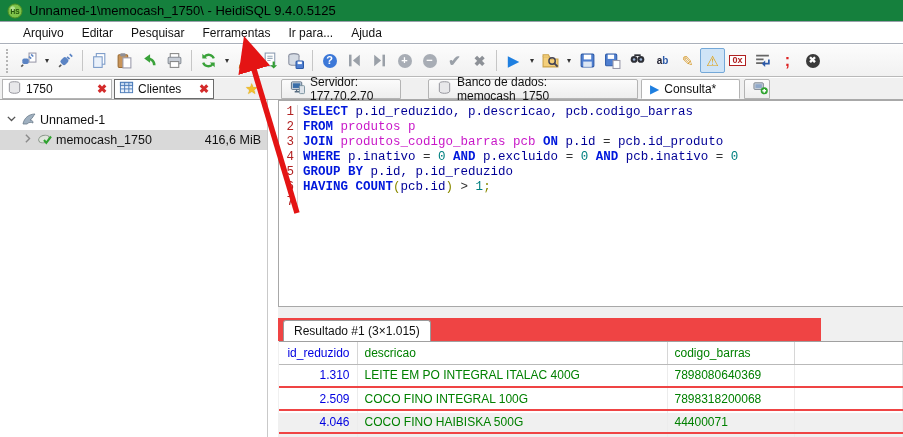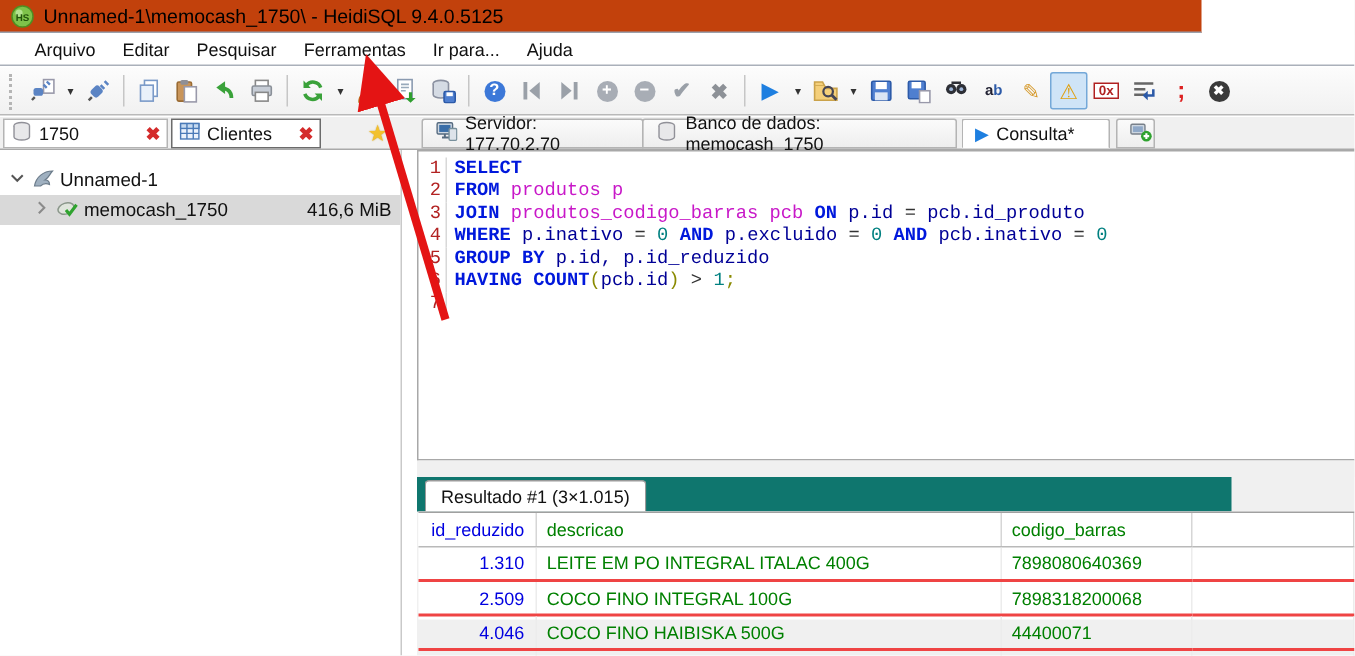--- a/index.html
+++ b/index.html
@@ -1,21 +1,21 @@
 <!DOCTYPE html>
 <html><head>
 <meta charset="utf-8">
 <style>
   * { margin:0; padding:0; box-sizing:border-box; }
   html,body { width:903px; height:437px; overflow:hidden; }
   body { font-family:"Liberation Sans", sans-serif; font-size:12px; color:#111; background:#fff; position:relative; }
   #app { position:absolute; inset:0; width:903px; height:437px; background:#fff; }
 
   
-  .titlebar { position:absolute; left:0; top:0; width:801px; height:22px; background:#c2410c; border-bottom:1px solid #9aa0ab; display:flex; align-items:center; padding-left:7px; gap:6px; }
+  .titlebar { position:absolute; left:0; top:0; width:903px; height:22px; background:#15803d; border-bottom:1px solid #9aa0ab; display:flex; align-items:center; padding-left:7px; gap:6px; }
   .titlebar .ttl { font-size:13px; color:#000; }
   .appicon { width:16px; height:16px; display:inline-flex; }
 
   
   .menubar { position:absolute; left:0; top:23px; width:903px; height:21px; background:#fff; border-bottom:1px solid #aab0ba; display:flex; align-items:center; padding-left:14px; }
   .menubar .mi { padding:2px 9px; color:#111; cursor:default; }
 
   
   .toolbar { position:absolute; left:0; top:45px; width:903px; height:32px; background:linear-gradient(#fcfcfc,#f1f1f1); border-bottom:1px solid #b9b9b9; display:flex; align-items:center; padding-left:4px; }
   .grip { width:5px; height:24px; border-left:2px dotted #b5b5b5; margin:0 5px 0 2px; }
@@ -54,21 +54,21 @@
   .gut { width:19px; text-align:right; color:#b22222; padding-right:3px; border-right:1px solid #d8d8d8; margin-right:5px; flex:none; }
   .kw { color:#0018dc; font-weight:bold; }
   .tbl { color:#c818c8; }
   .idn { color:#000096; }
   .num { color:#008080; }
   .op  { color:#333; }
   .par { color:#8a8a00; }
 
   
   .rsplit { position:absolute; left:0; top:207px; width:625px; height:11px; background:#f0f0f0; }
-  .rtabs { position:absolute; left:0; top:218px; width:543px; height:23px; background:#0f766e; }
+  .rtabs { position:absolute; left:0; top:218px; width:543px; height:23px; background:#ef4444; }
   .rtab { position:absolute; left:5px; bottom:0; height:21px; background:#fff; border:1px solid #9a9a9a; border-bottom:none; border-radius:3px 3px 0 0; display:flex; align-items:center; padding:0 10px; }
   .grid { position:absolute; left:1px; top:241px; width:624px; height:72px; background:#fff; border-top:1px solid #a0a0a0; }
   table.res { border-collapse:collapse; table-layout:fixed; width:624px; font-size:12px; }
   table.res th { font-weight:normal; text-align:left; height:22px; color:#222; border-right:1px solid #d6d6d6; border-bottom:1px solid #b9b9b9; padding:0 7px; background:#fff; }
   table.res td { height:23px; border-right:1px solid #ececec; border-bottom:2px solid #ef4444; padding:0 7px; white-space:nowrap; overflow:hidden; }
   table.res .c0 { text-align:right; color:#0000e0; }
   table.res th.c0 { text-align:right; }
   table.res .c1, table.res .c2 { color:#008000; }
 
   
@@ -280,21 +280,21 @@
       </div>
       <div class="ltab" style="left: 114px; width: 100px; border-color: rgb(107, 107, 107);">
         <span><svg viewBox="0 0 16 16">
             <rect x="1.5" y="2.5" width="13" height="11" fill="#eaf2fc" stroke="#4a7ab8"></rect>
             <rect x="1.5" y="2.5" width="13" height="3.5" fill="#c5d9f0" stroke="#4a7ab8"></rect>
             <path d="M1.5 9.5h13M6 2.5v11M10.5 2.5v11" stroke="#4a7ab8"></path>
           </svg></span>
         <span class="lbl">Clientes</span>
         <span class="xclose">✖</span>
       </div>
-      <div class="stab" style="left: 281px; width: 148px;">
+      <div class="stab" style="left: 281px; width: 120px;">
         <span><svg viewBox="0 0 16 16">
             <rect x="1.5" y="2" width="11" height="8" rx="1" fill="#cfd8e2" stroke="#566b80"></rect>
             <rect x="3" y="3.5" width="8" height="5" fill="#3a6ea8"></rect>
             <path d="M5 12.5h5M7 10v2.5" stroke="#566b80" stroke-width="1.4"></path>
             <rect x="10" y="6" width="5.5" height="8.5" rx="1" fill="#dde3ea" stroke="#78909c"></rect>
           </svg></span>
         <span>Servidor: 177.70.2.70</span>
       </div>
       <div class="stab" style="left: 428px; width: 210px;">
         <span><svg viewBox="0 0 16 16">
@@ -335,21 +335,21 @@
             <ellipse cx="7" cy="8" rx="5.5" ry="3.6" fill="#dfe5dc" stroke="#8a968a" transform="rotate(-18 7 8)"></ellipse>
             <path d="M7 9l2.3 2.8L14 5.5" stroke="#2fa32f" stroke-width="2.1" fill="none"></path>
           </svg></span>
       <span>memocash_1750</span>
       <span class="tsize">416,6 MiB</span>
     </div>
   </div>
 
   <div class="main">
     <div class="editor" id="editor">
-        <div class="eline"><span class="gut">1</span><span class="kw">SELECT</span></div>
+        <div class="eline"><span class="gut">1</span><span class="kw">SELECT</span><span class="idn"> p.id_reduzido, p.descricao, pcb.codigo_barras</span></div>
         <div class="eline"><span class="gut">2</span><span class="kw">FROM</span><span class="tbl"> produtos p</span></div>
         <div class="eline"><span class="gut">3</span><span class="kw">JOIN</span><span class="tbl"> produtos_codigo_barras pcb </span><span class="kw">ON</span><span class="idn"> p.id </span><span class="op">=</span><span class="idn"> pcb.id_produto</span></div>
         <div class="eline"><span class="gut">4</span><span class="kw">WHERE</span><span class="idn"> p.inativo </span><span class="op">=</span><span class="idn"> </span><span class="num">0</span><span class="idn"> </span><span class="kw">AND</span><span class="idn"> p.excluido </span><span class="op">=</span><span class="idn"> </span><span class="num">0</span><span class="idn"> </span><span class="kw">AND</span><span class="idn"> pcb.inativo </span><span class="op">=</span><span class="idn"> </span><span class="num">0</span></div>
         <div class="eline"><span class="gut">5</span><span class="kw">GROUP BY</span><span class="idn"> p.id, p.id_reduzido</span></div>
         <div class="eline"><span class="gut">6</span><span class="kw">HAVING COUNT</span><span class="par">(</span><span class="idn">pcb.id</span><span class="par">)</span><span class="idn"> </span><span class="op">&gt;</span><span class="idn"> </span><span class="num">1</span><span class="par">;</span></div>
         <div class="eline"><span class="gut">7</span></div>
       </div>
     <div class="rsplit"></div>
     <div class="rtabs">
       <div class="rtab">

